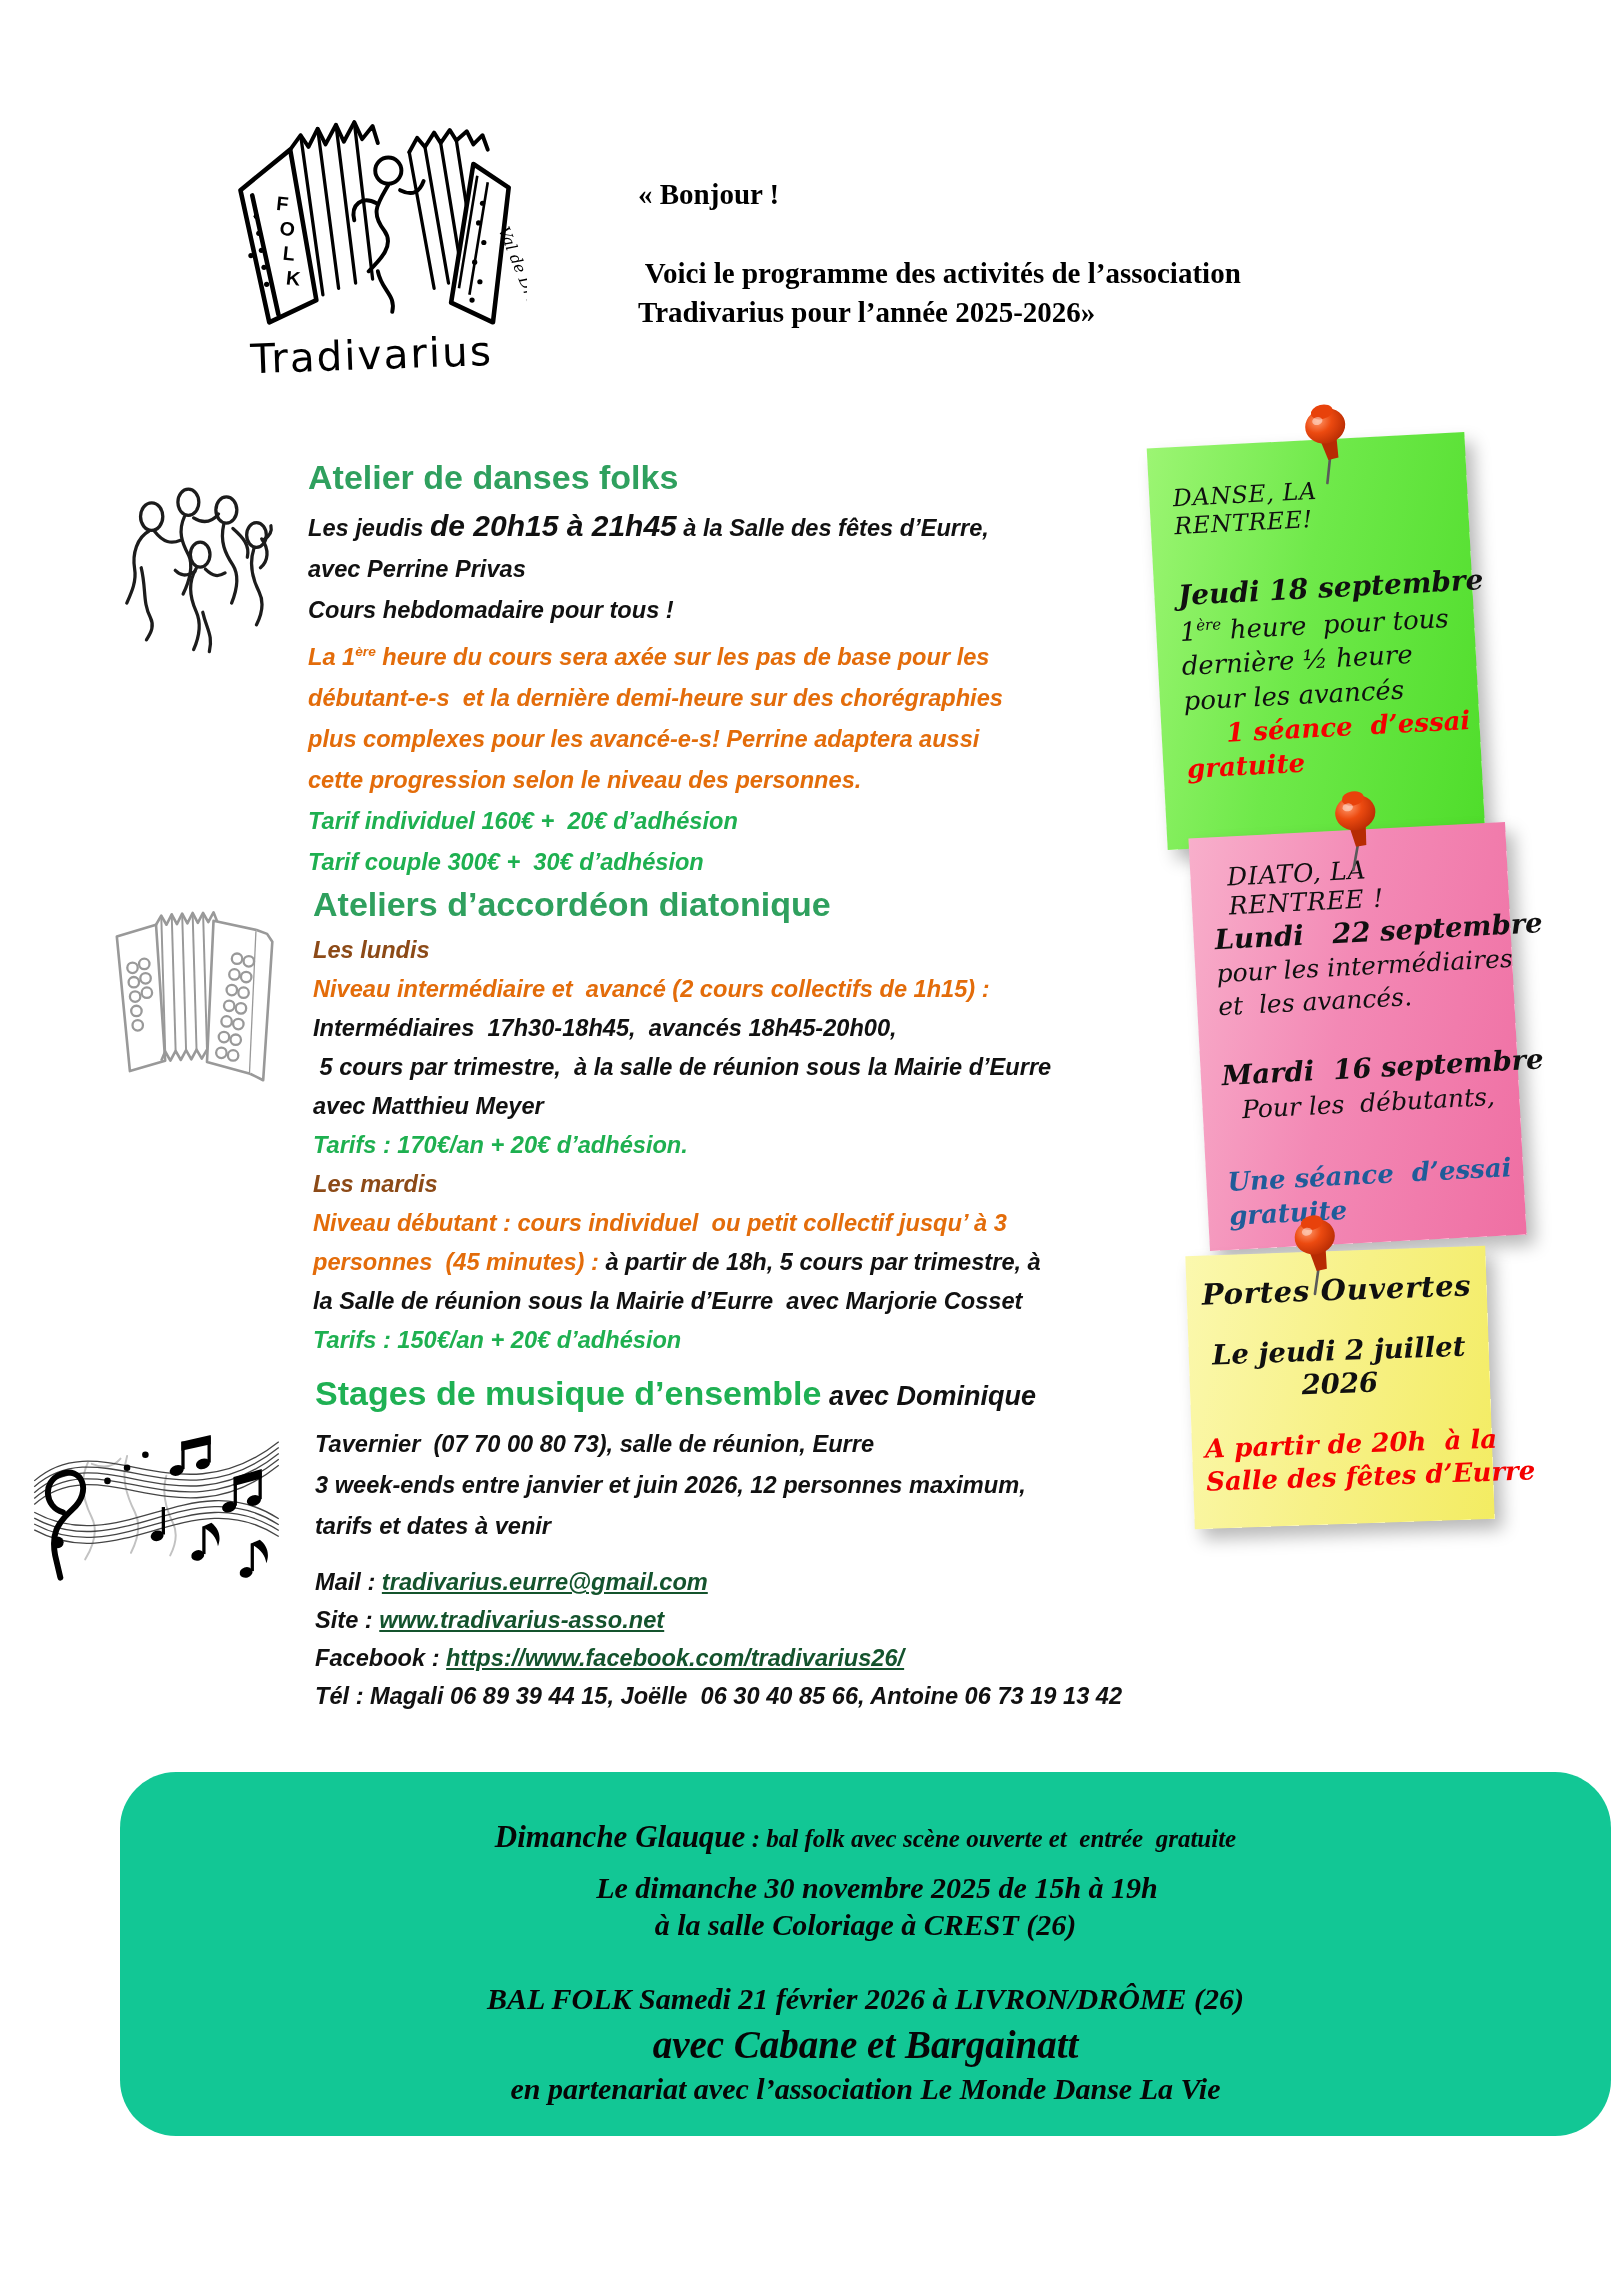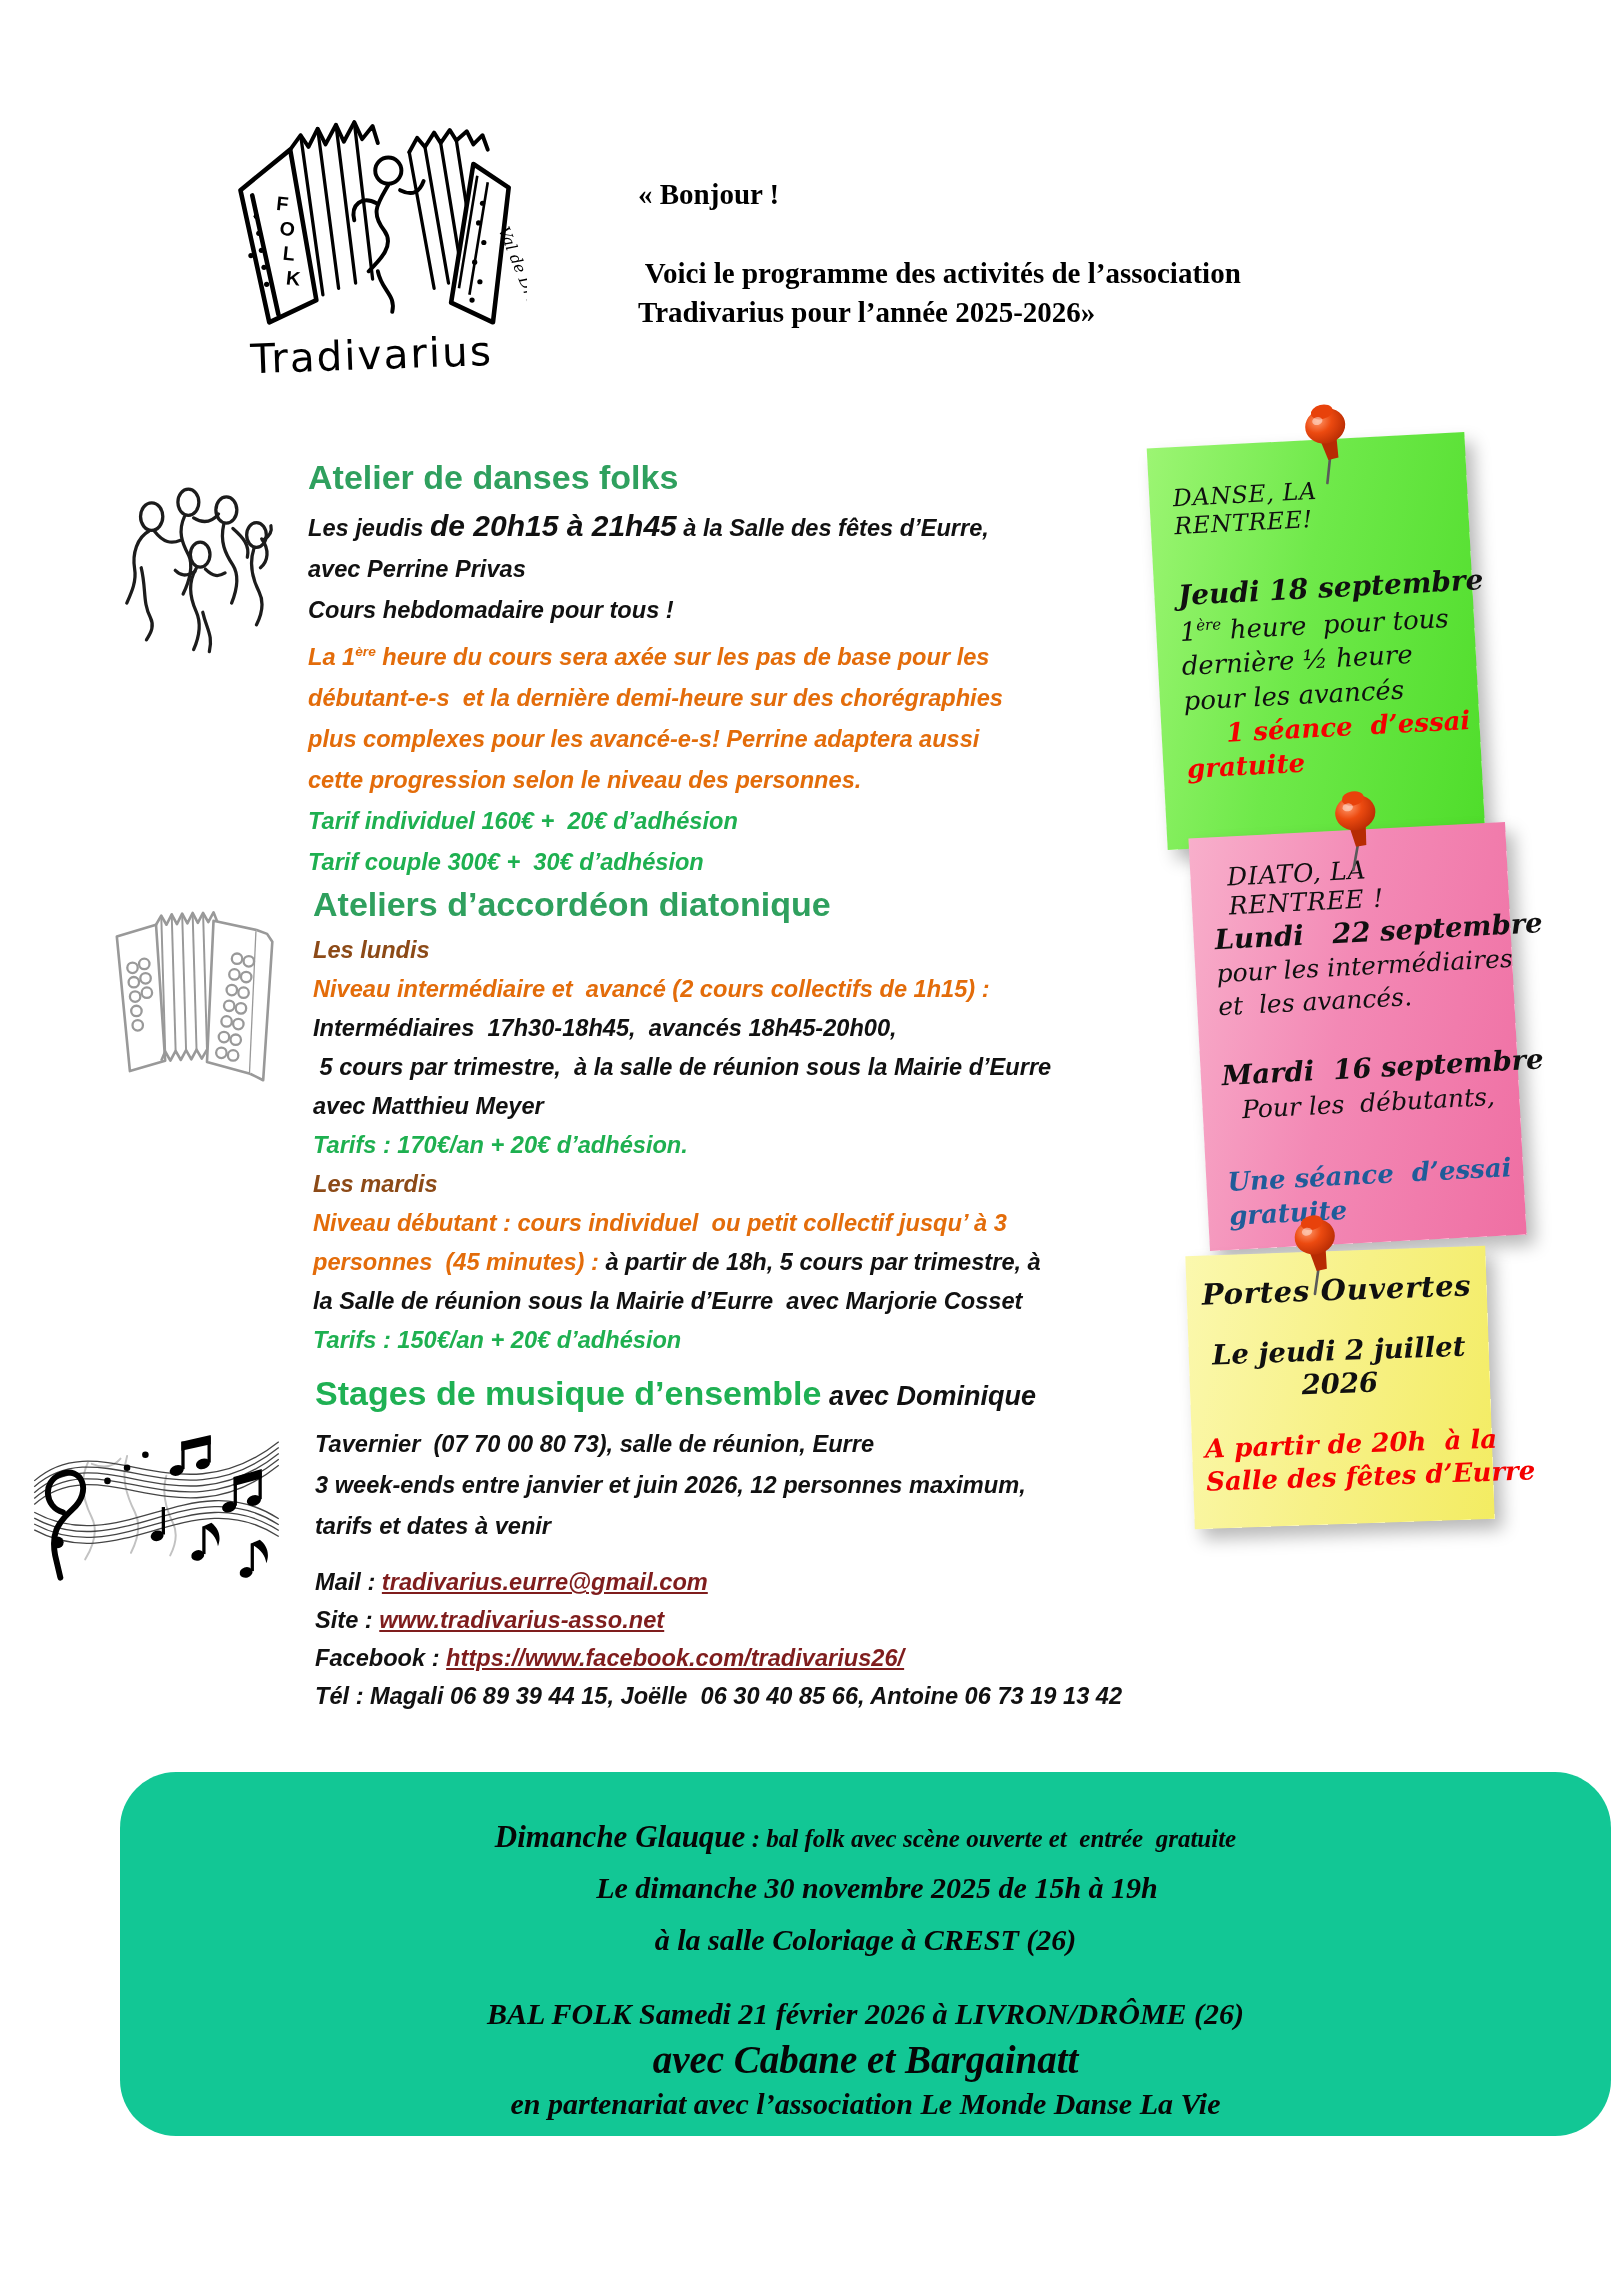--- a/index.html
+++ b/index.html
@@ -10,21 +10,21 @@
   .big{font-size:30px;}
   .sup{font-size:58%;vertical-align:super;}
   
   .greet{font-family:"Liberation Serif",serif;font-weight:bold;font-size:29px;color:#000;line-height:1.32;}
   
   .h-green{font-size:34px;font-weight:bold;color:#2FA05E;white-space:pre;}
   .h-green3{color:#1FB053;}
   .orange{color:#E36C0A;}
   .green{color:#1EB050;}
   .brown{color:#8C4A17;}
-  a.lnk{color:#7f1d1d;text-decoration:underline;font-weight:bold;}
+  a.lnk{color:#14532d;text-decoration:underline;font-weight:bold;}
   
   .note{position:absolute;box-shadow:7.9px 10.5px 17px rgba(0,0,0,.28);
         font-family:"DejaVu Serif",serif;font-style:italic;color:#101010;}
   .note .ttl{font-size:23.6px;letter-spacing:0.7px;}
   .note .scr{font-size:26px;line-height:1.32;white-space:pre;}
   .note .bld{font-weight:bold;}
   .note .red{color:#F40000;font-weight:bold;}
   .note .blue{color:#1F5C99;font-weight:bold;}
   .n-green{background:linear-gradient(105deg,#9CF573 0%,#6FE94A 45%,#4FDD2B 100%);}
   .n-pink{background:linear-gradient(105deg,#F8AFCB 0%,#F389B5 45%,#EF6FA3 100%);}
@@ -337,20 +337,20 @@
     <path d="M44,84 L28,128" stroke="#5a5a5a" stroke-width="4" stroke-linecap="round"></path>
     <polygon points="33,60 59,60 54,94 38,94" fill="#B72B03"></polygon>
     <ellipse cx="46" cy="42" rx="31" ry="27" fill="url(#pinGrad)"></ellipse>
     <ellipse cx="46" cy="20" rx="17" ry="11" fill="#E8420B"></ellipse>
     <ellipse cx="36" cy="32" rx="8" ry="6" fill="#ffffff" opacity="0.45"></ellipse>
   </svg>
 
   <div class="banner" style="left:120px;top:1772px;width:1491px;height:364px;padding-top:47px;box-sizing:border-box;">
     <div style="white-space:pre;"><span class="b1">Dimanche Glauque</span><span class="b1r"> : bal folk avec scène ouverte et  entrée  gratuite</span></div>
     <div class="b2" style="margin-top:15.7px;padding-left:23px;">Le dimanche 30 novembre 2025 de 15h à 19h</div>
-    <div class="b2" style="margin-top:18px;">à la salle Coloriage à CREST (26)</div>
+    <div class="b2" style="margin-top:3px;">à la salle Coloriage à CREST (26)</div>
     <div class="b2" style="margin-top:40px;">BAL FOLK Samedi 21 février 2026  à LIVRON/DRÔME (26)</div>
     <div class="b5" style="margin-top:6.5px;">avec Cabane et Bargainatt</div>
     <div class="b2" style="margin-top:5.2px;">en partenariat avec l’association Le Monde Danse La Vie</div>
   </div>
 
 </div>
 
 
 </body></html>

